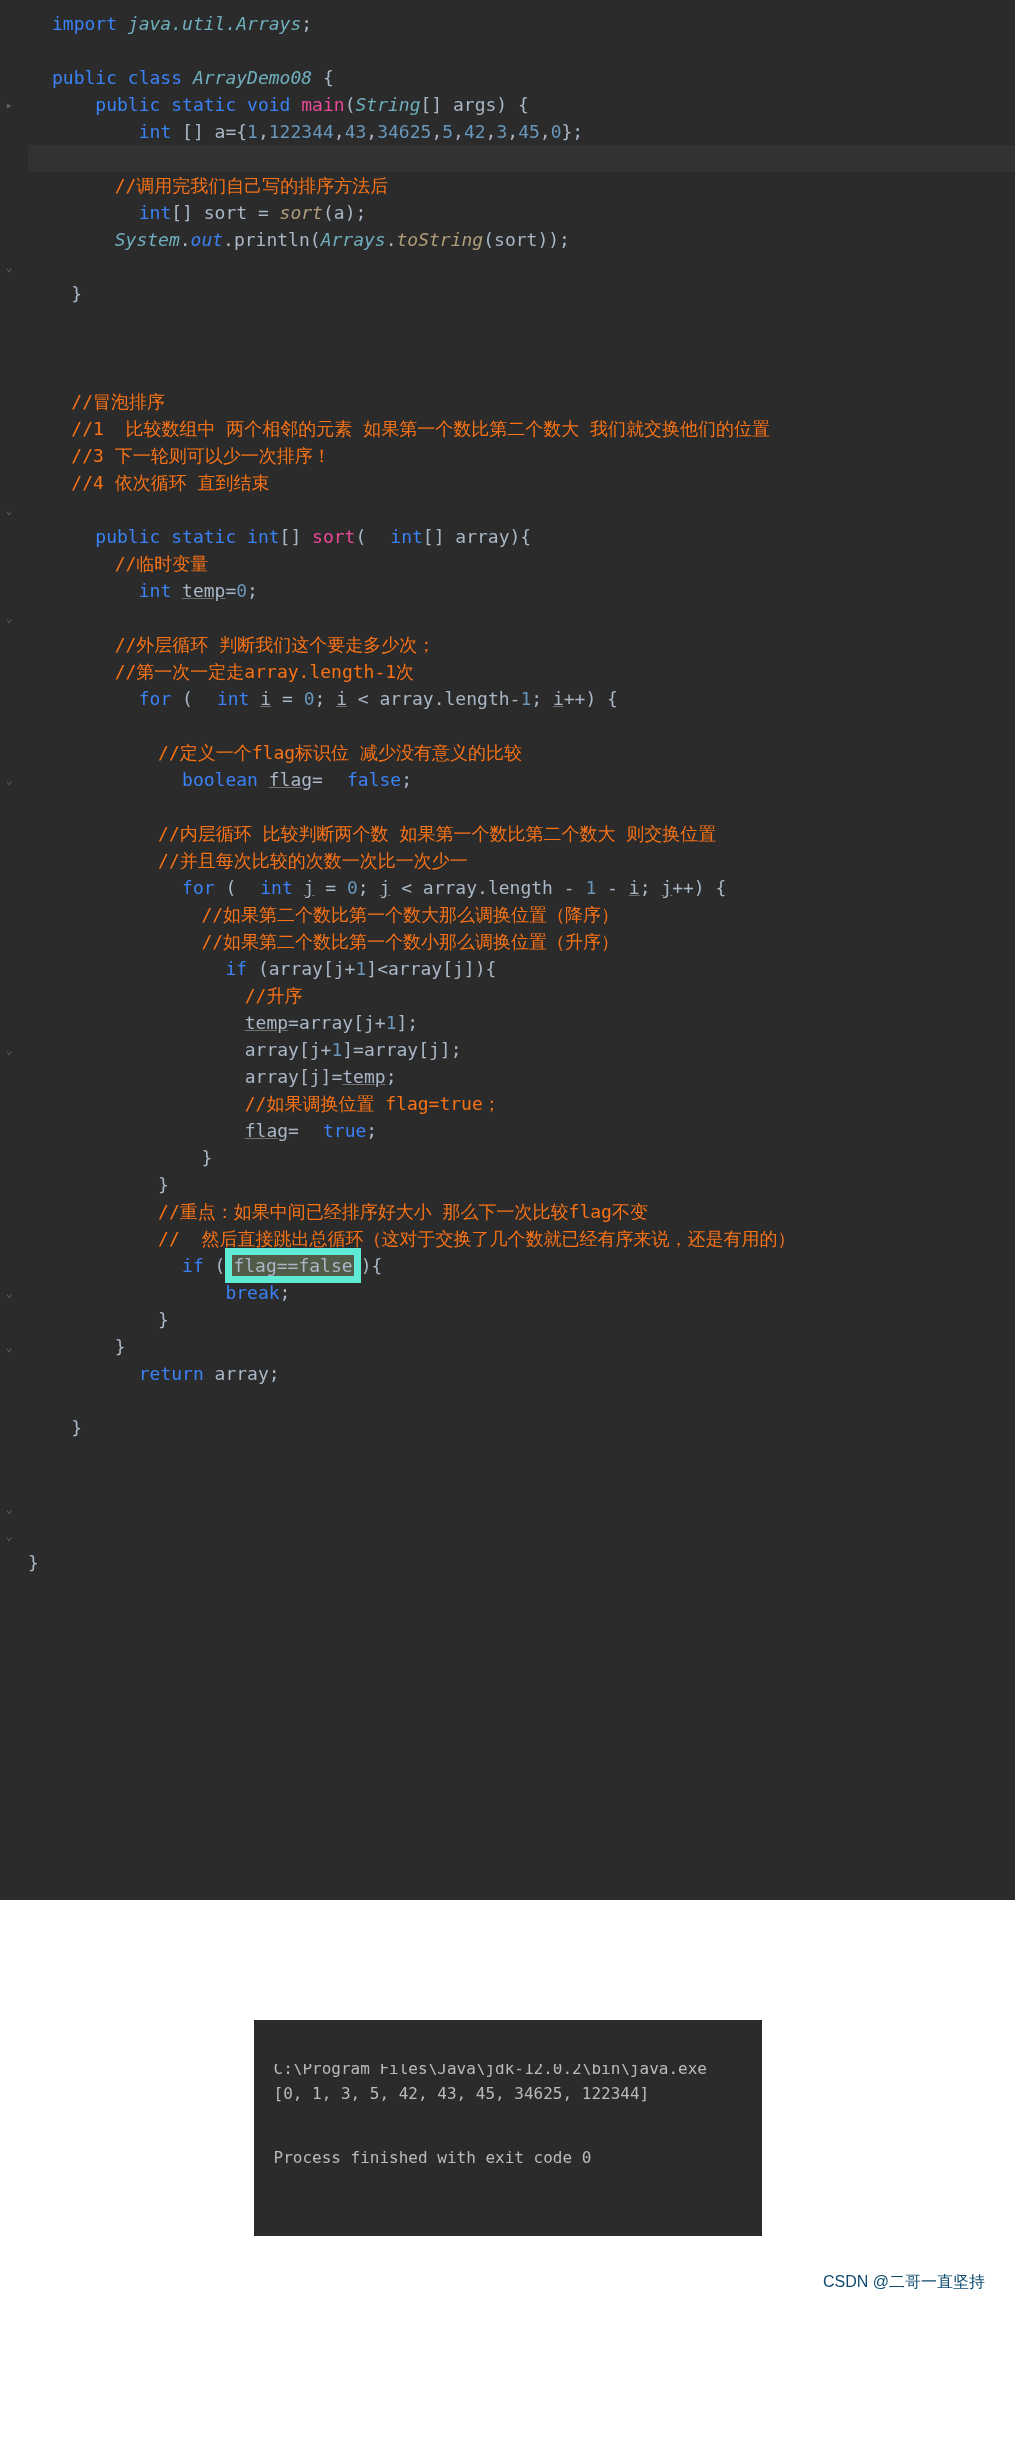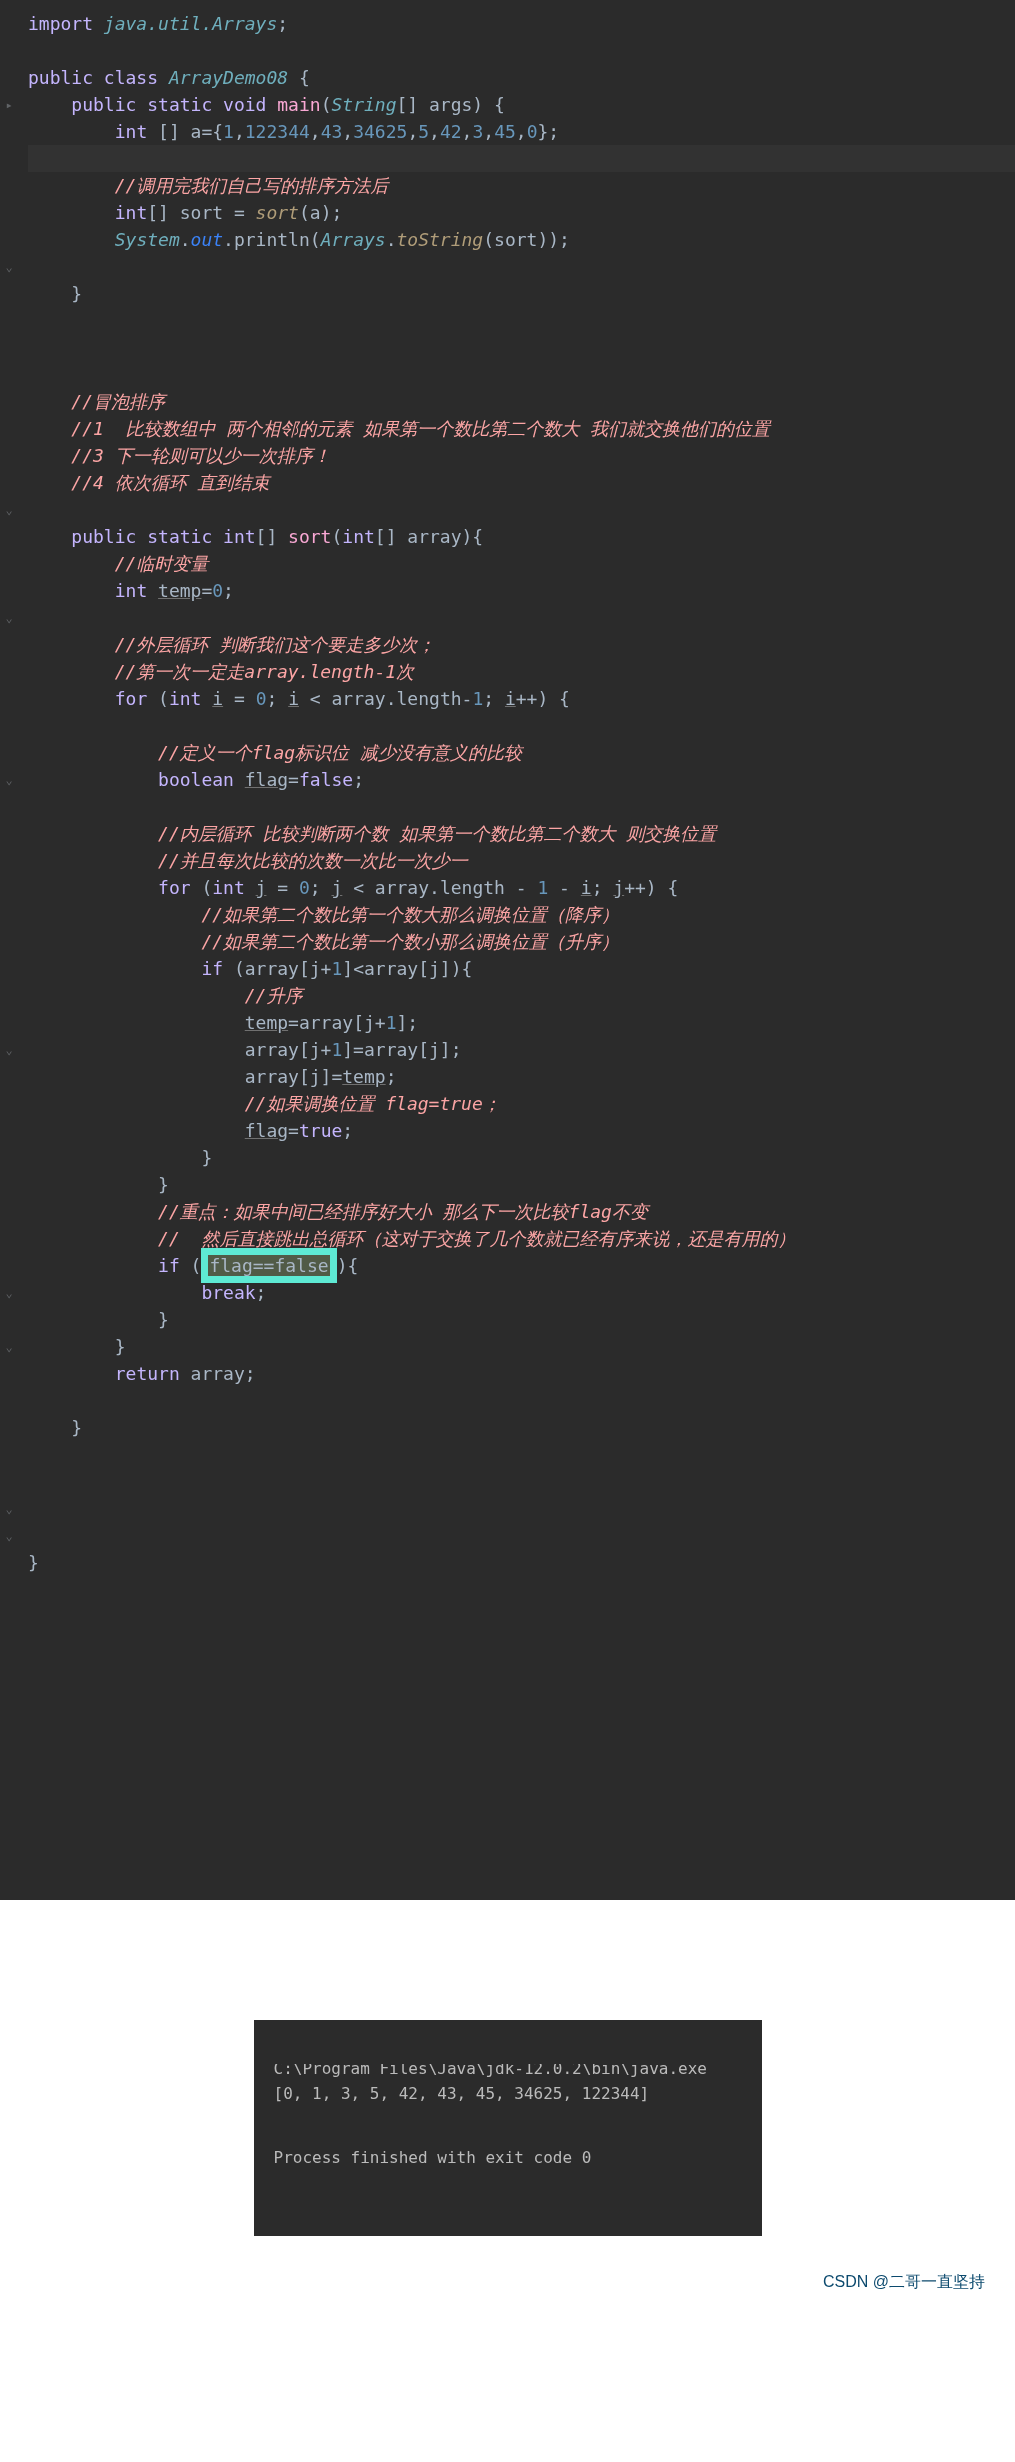--- a/index.html
+++ b/index.html
@@ -39,25 +39,25 @@
   }
   .line {
     height: 27px;
     line-height: 27px;
     white-space: pre;
     color: #a9b7c6;
   }
   .line.cursor-line {
     background: #323232;
   }
-  .kw { color: #c4b5fd; }
+  .kw { color: #3b82f6; margin-left: 24px; }
   .cls { font-style: italic; color: #6fafbd; }
-  .method { color: #f9a8d4; }
+  .method { color: #ec4899; }
   .mcall { font-style: italic; color: #b09d79; }
-  .cmt-hl { color: #fca5a5; font-style: italic; }
+  .cmt-hl { color: #f97316; }
   .num { color: #6897bb; }
   .static-f { color: #3b82f6; font-style: italic; }
   .uv { text-decoration: underline; text-decoration-color: #707070; }
   .hl-box { background: #515b47; border: 7px solid #5eead4; padding: 0 1px; }
 
   .console-wrap {
     margin: 120px auto 0 auto;
     width: 508px;
   }
   .console {

